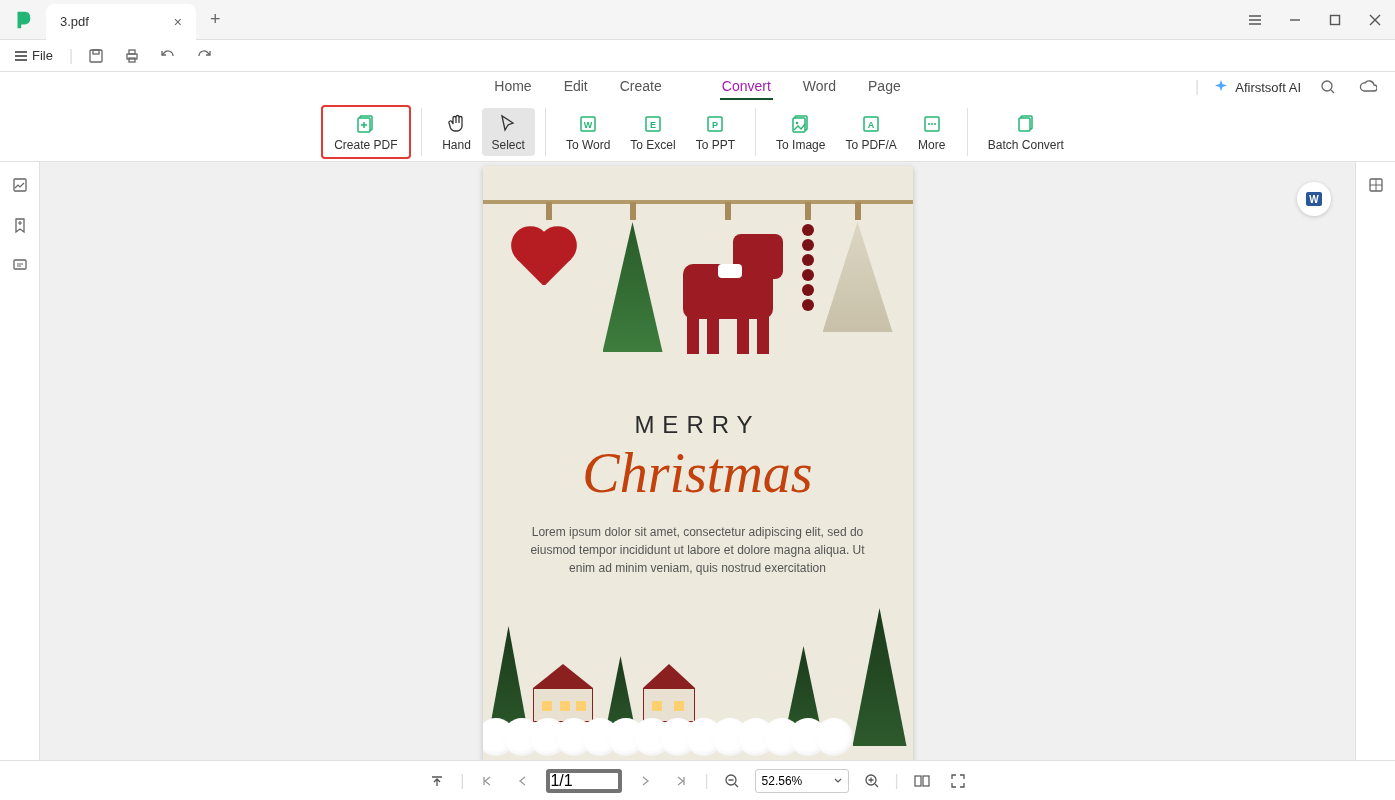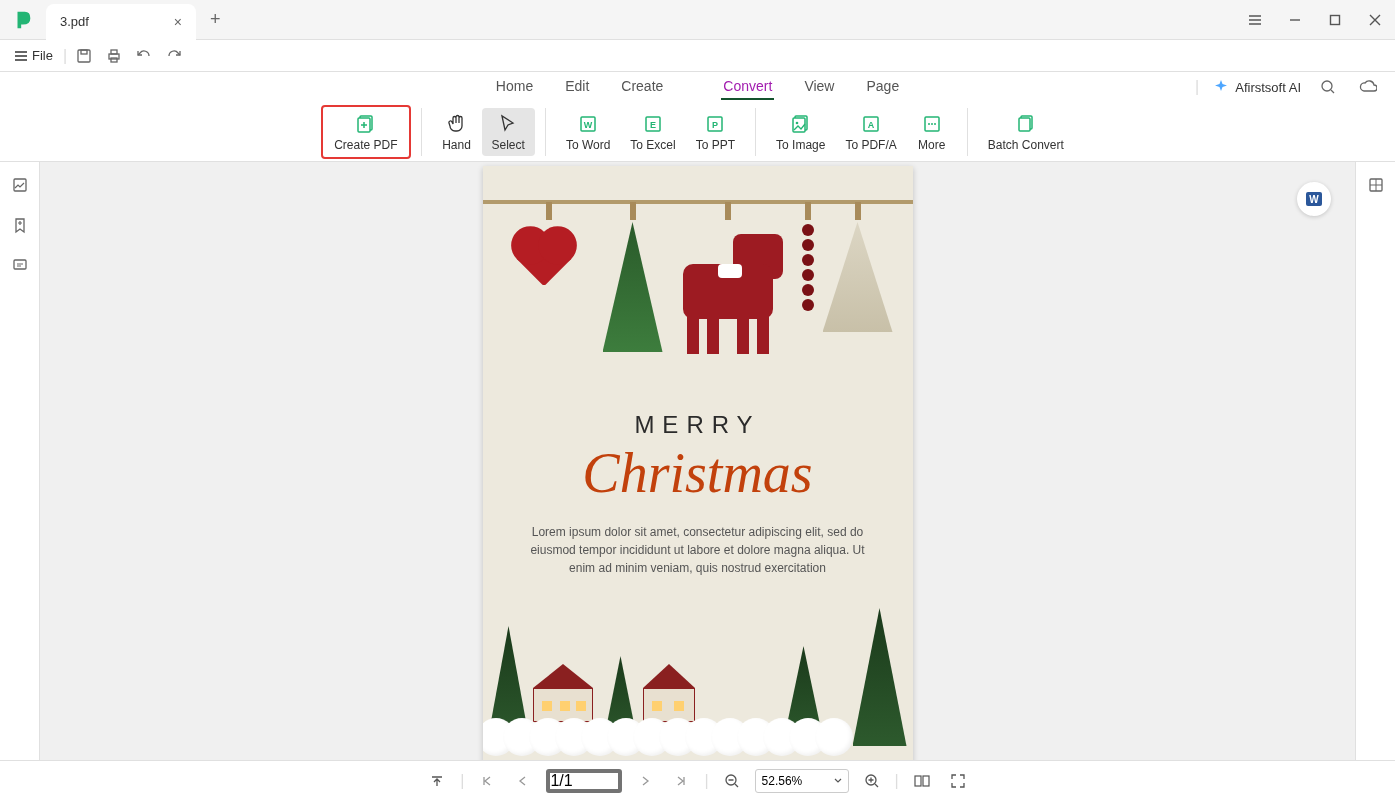--- a/index.html
+++ b/index.html
@@ -10,21 +10,21 @@
 .logo { width: 30px; height: 30px; margin: 0 8px 0 8px; display: flex; align-items: center; justify-content: center; }
 .tab { background: #fff; height: 36px; margin-top: 4px; padding: 0 14px; display: flex; align-items: center; border-top-left-radius: 8px; border-top-right-radius: 8px; min-width: 150px; justify-content: space-between; }
 .tab-title { font-size: 13px; color: #333; }
 .tab-close { font-size: 14px; color: #666; cursor: pointer; margin-left: 20px; }
 .tab-add { font-size: 18px; color: #666; margin-left: 14px; cursor: pointer; }
 .titlebar-spacer { flex: 1; }
 .win-controls { display: flex; }
 .win-btn { width: 40px; height: 40px; display: flex; align-items: center; justify-content: center; color: #555; font-size: 14px; cursor: pointer; }
 
 
-.filebar { height: 32px; display: flex; align-items: center; padding: 0 8px; border-bottom: 1px solid #e0e0e0; background: #fff; gap: 4px; }
+.filebar { height: 32px; display: flex; align-items: center; padding: 0 8px; border-bottom: 1px solid #e0e0e0; background: #fff; gap: 10px; }
 .file-menu { display: flex; align-items: center; gap: 4px; font-size: 13px; color: #333; cursor: pointer; padding: 4px 6px; }
 .icon-btn { width: 26px; height: 26px; display: flex; align-items: center; justify-content: center; color: #666; cursor: pointer; }
 
 
 .menubar { height: 30px; display: flex; align-items: center; justify-content: center; background: #fff; position: relative; text-align: center; }
 .menu-items { display: flex; gap: 28px; }
 .menu-item { font-size: 14px; color: #555; cursor: pointer; padding: 4px 2px; }
 .menu-item.active { color: #a21caf; border-bottom: 2px solid #14532d; margin-left: 28px; }
 .menu-right { position: absolute; right: 14px; display: flex; align-items: center; gap: 14px; }
 .ai-label { display: flex; align-items: center; gap: 6px; font-size: 13px; color: #333; }
@@ -163,21 +163,21 @@
       </svg>
     </div>
 </div>
 
 <div class="menubar">
   <div class="menu-items">
     <div class="menu-item">Home</div>
     <div class="menu-item">Edit</div>
     <div class="menu-item">Create</div>
     <div class="menu-item active">Convert</div>
-    <div class="menu-item">View</div>
+    <div class="menu-item">Word</div>
     <div class="menu-item">Page</div>
   </div>
   <div class="menu-right">
     <span style="color:#ddd">|</span>
     <div class="ai-label">
       <svg width="16" height="16">
           <path d="M8 1l1.5 4L14 6.5 9.5 8 8 12 6.5 8 2 6.5 6.5 5z" fill="#4da6ff"></path>
         </svg>
       <span>Afirstsoft AI</span>
     </div>

